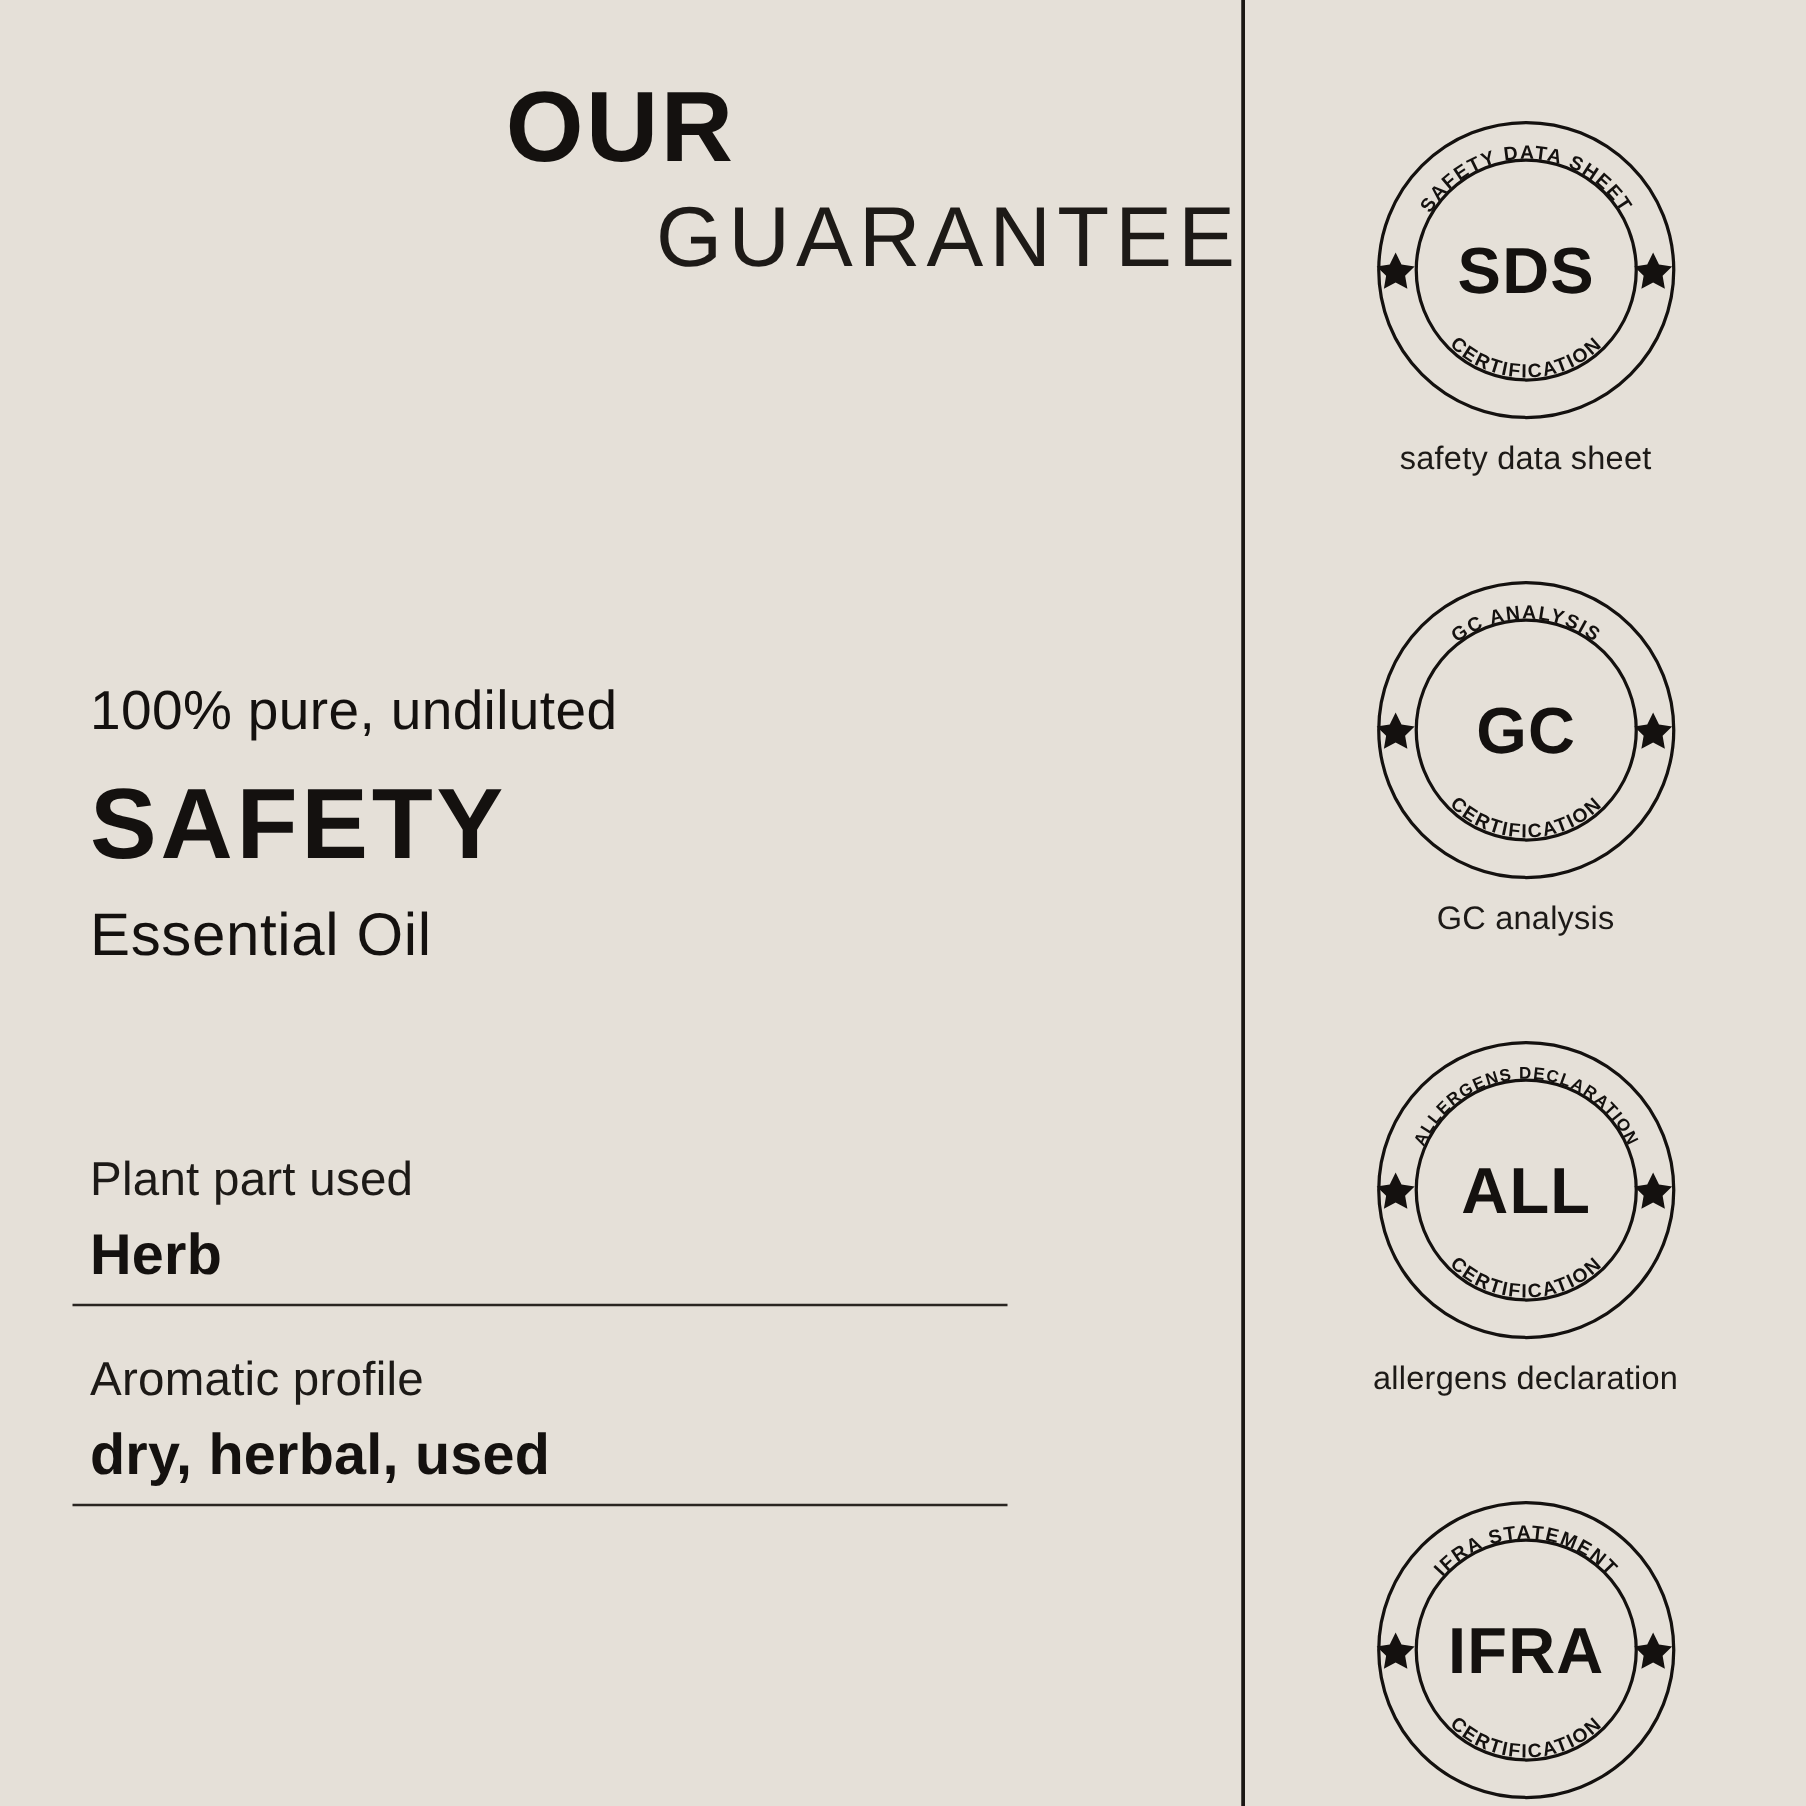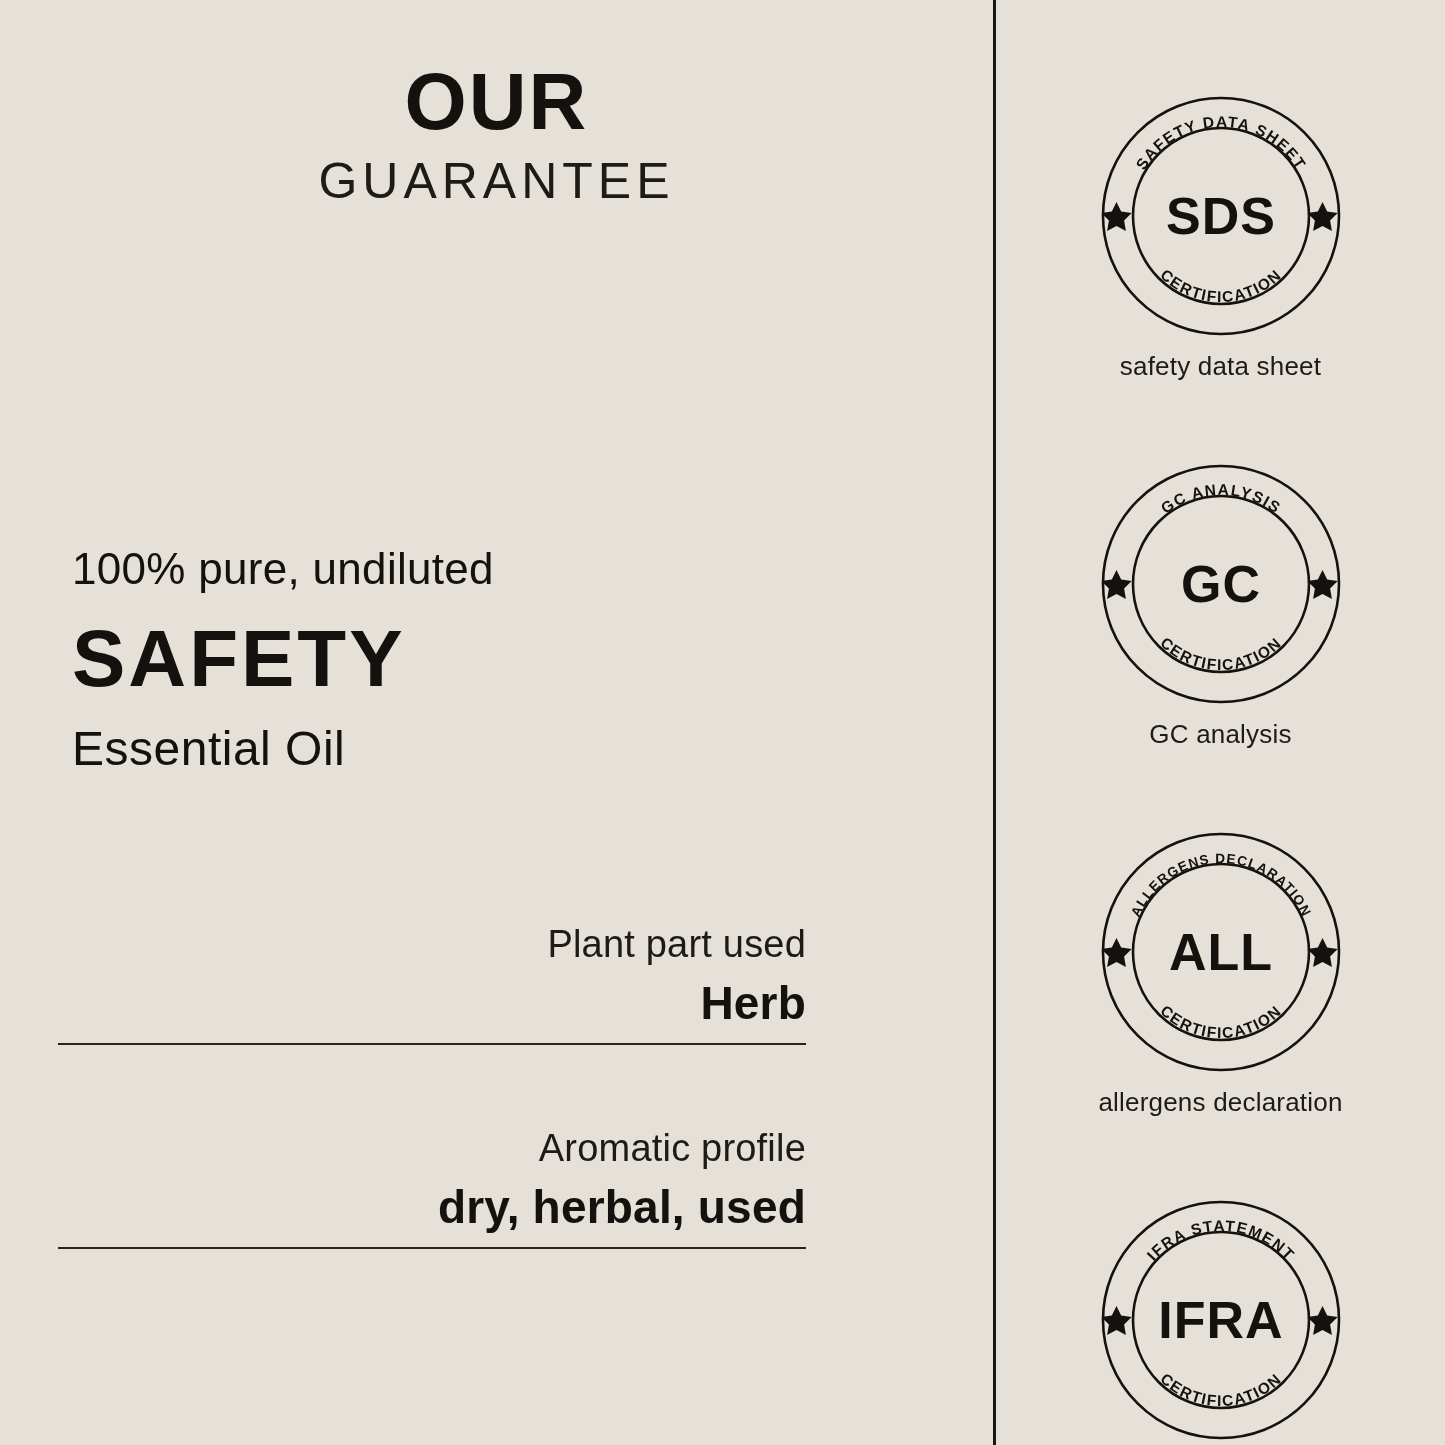--- a/index.html
+++ b/index.html
@@ -51,25 +51,26 @@
   }
   .heading-our {
     font-size: 80px;
     font-weight: 700;
     letter-spacing: 2px;
     line-height: 1.0;
     color: #14110f;
   }
   .heading-guarantee {
     margin-top: 14px;
-    font-size: 50px;
+    font-size: 68px;
     font-weight: 400;
     letter-spacing: 5px;
     line-height: 1.0;
     color: #1d1a17;
+    text-align: right;
   }
 
   .product-block {
     position: absolute;
     left: 72px;
     top: 545px;
     width: 800px;
   }
   .product-pure {
     font-size: 44px;
@@ -94,22 +95,22 @@
     line-height: 1.0;
     color: #14110f;
   }
 
   .specs {
     position: absolute;
     left: 58px;
     top: 925px;
     width: 748px;
   }
-  .spec-row { position: relative; text-align: right; }
-  .spec-row + .spec-row { margin-top: 84px; }
+  .spec-row { position: relative; }
+  .spec-row + .spec-row { margin-top: 40px; }
   .spec-label {
     padding-left: 14px;
     font-size: 38px;
     font-weight: 400;
     letter-spacing: 0.2px;
     line-height: 1.0;
     color: #1d1a17;
   }
   .spec-value {
     padding-left: 14px;

